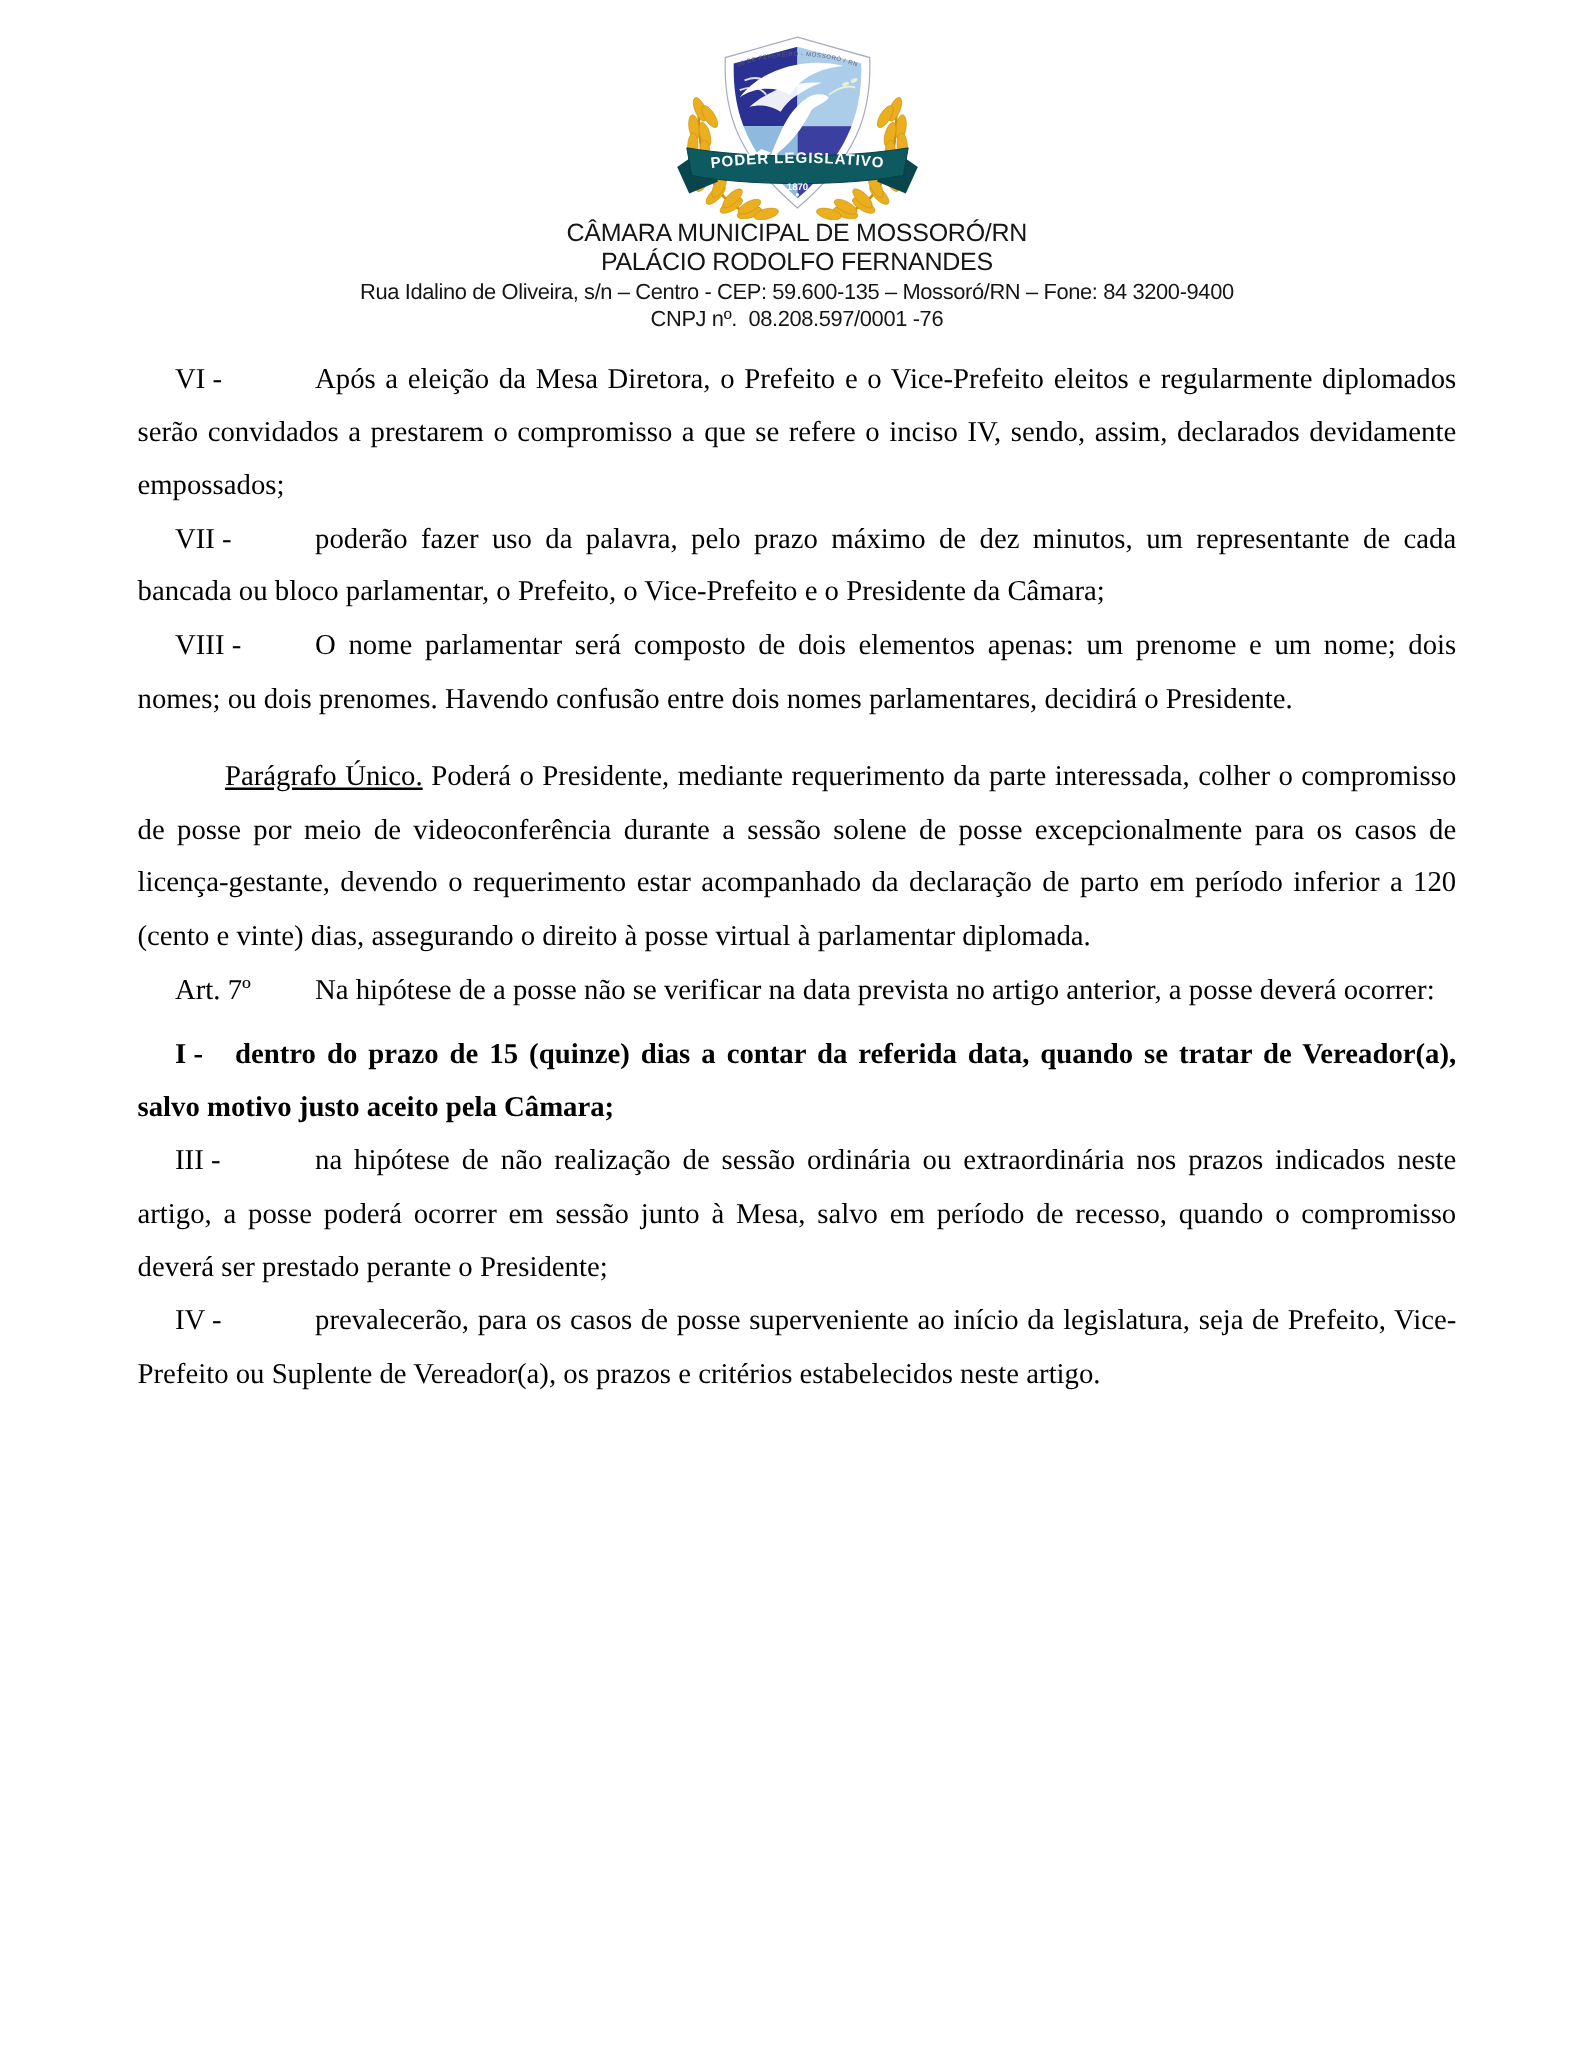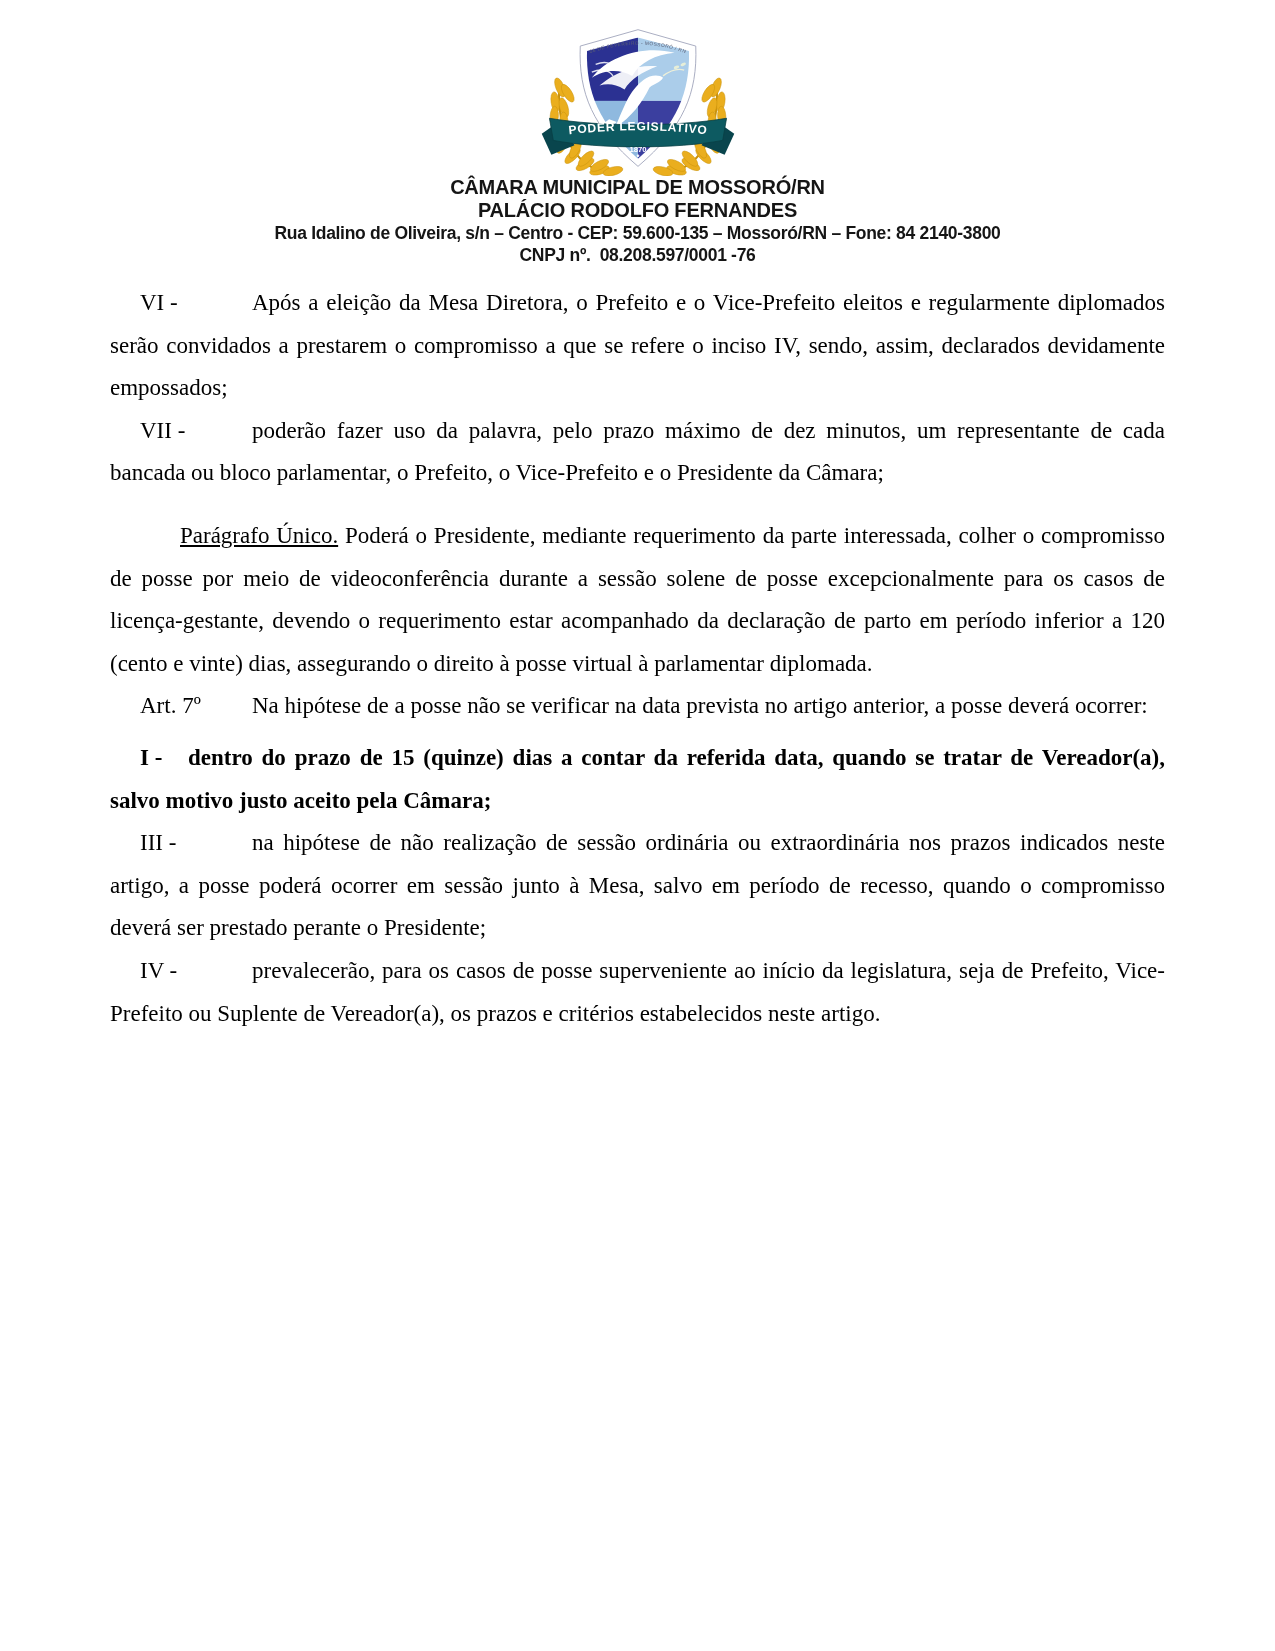--- a/index.html
+++ b/index.html
@@ -9,21 +9,21 @@
     background:#ffffff;
     overflow:hidden;
     font-family:"Liberation Serif","DejaVu Serif",serif;
     color:#000;
   }
   
   .letterhead { text-align:center; padding-top:22px; }
   .crest { display:block; margin:0 auto; }
   .lh-line {
     font-family:"Liberation Sans","DejaVu Sans",sans-serif;
-    font-weight:700; color:#151515; white-space:pre-wrap;
+    font-weight:400; color:#151515; white-space:pre-wrap;
   }
   .lh-big   { font-size:20px;  line-height:23px; letter-spacing:-0.2px; }
   .lh-small { font-size:17.5px; line-height:22px; letter-spacing:-0.3px; }
   
   .doc-body { margin:16px 110px 0 110px; }
   .para {
     margin:0; text-align:justify;
     font-size:23px; line-height:42.6px;
     text-indent:30px;
   }
@@ -117,30 +117,31 @@
         <path d="M18,100 C70,109 150,109 202,100 L198,123 C150,132 70,132 22,123 Z" stroke="#083E44" stroke-width="0.8" fill="#0D5A61"></path>
         <text font-family="Liberation Sans, DejaVu Sans, sans-serif" font-size="12.5" font-weight="bold" fill="#FFFFFF" letter-spacing="0.8">
           <textPath href="#bannerPath" startOffset="50%" text-anchor="middle">PODER LEGISLATIVO</textPath>
         </text>
         <text x="110" y="135" text-anchor="middle" font-family="Liberation Sans, DejaVu Sans, sans-serif" font-size="8" font-weight="bold" fill="#FFFFFF">1870</text>
       </g>
     </svg>
 
     <div class="lh-line lh-big">CÂMARA MUNICIPAL DE MOSSORÓ/RN</div>
     <div class="lh-line lh-big">PALÁCIO RODOLFO FERNANDES</div>
-    <div class="lh-line lh-small">Rua Idalino de Oliveira, s/n – Centro - CEP: 59.600-135 – Mossoró/RN – Fone: 84 2140-3800</div>
+    <div class="lh-line lh-small">Rua Idalino de Oliveira, s/n – Centro - CEP: 59.600-135 – Mossoró/RN – Fone: 84 3200-9400</div>
     <div class="lh-line lh-small">CNPJ nº.  08.208.597/0001 -76</div>
   </header>
 
   <main class="doc-body">
 
     <p class="para"><span class="lbl">VI -</span><span>Após a eleição da Mesa Diretora, o Prefeito e o Vice-Prefeito eleitos e regularmente diplomados serão convidados a prestarem o compromisso a que se refere o inciso IV, sendo, assim, declarados devidamente empossados;</span></p>
 
     <p class="para"><span class="lbl">VII -</span><span>poderão fazer uso da palavra, pelo prazo máximo de dez minutos, um representante de cada bancada ou bloco parlamentar, o Prefeito, o Vice-Prefeito e o Presidente da Câmara;</span></p>
 
+    <p class="para"><span class="lbl">VIII -</span><span>O nome parlamentar será composto de dois elementos apenas: um prenome e um nome; dois nomes; ou dois prenomes. Havendo confusão entre dois nomes parlamentares, decidirá o Presidente.</span></p>
 
     <p class="para pu sp-lg"><span class="lbl">Parágrafo Único.</span> <span>Poderá o Presidente, mediante requerimento da parte interessada, colher o compromisso de posse por meio de videoconferência durante a sessão solene de posse excepcionalmente para os casos de licença-gestante, devendo o requerimento estar acompanhado da declaração de parto em período inferior a 120 (cento e vinte) dias, assegurando o direito à posse virtual à parlamentar diplomada.</span></p>
 
     <p class="para"><span class="lbl">Art. 7º</span><span>Na hipótese de a posse não se verificar na data prevista no artigo anterior, a posse deverá ocorrer:</span></p>
 
     <p class="para cell-sm sp-sm"><span class="lbl">I -</span><span>dentro do prazo de 15 (quinze) dias a contar da referida data, quando se tratar de Vereador(a), salvo motivo justo aceito pela Câmara;</span></p>
 
 
     <p class="para"><span class="lbl">III -</span><span>na hipótese de não realização de sessão ordinária ou extraordinária nos prazos indicados neste artigo, a posse poderá ocorrer em sessão junto à Mesa, salvo em período de recesso, quando o compromisso deverá ser prestado perante o Presidente;</span></p>
 

